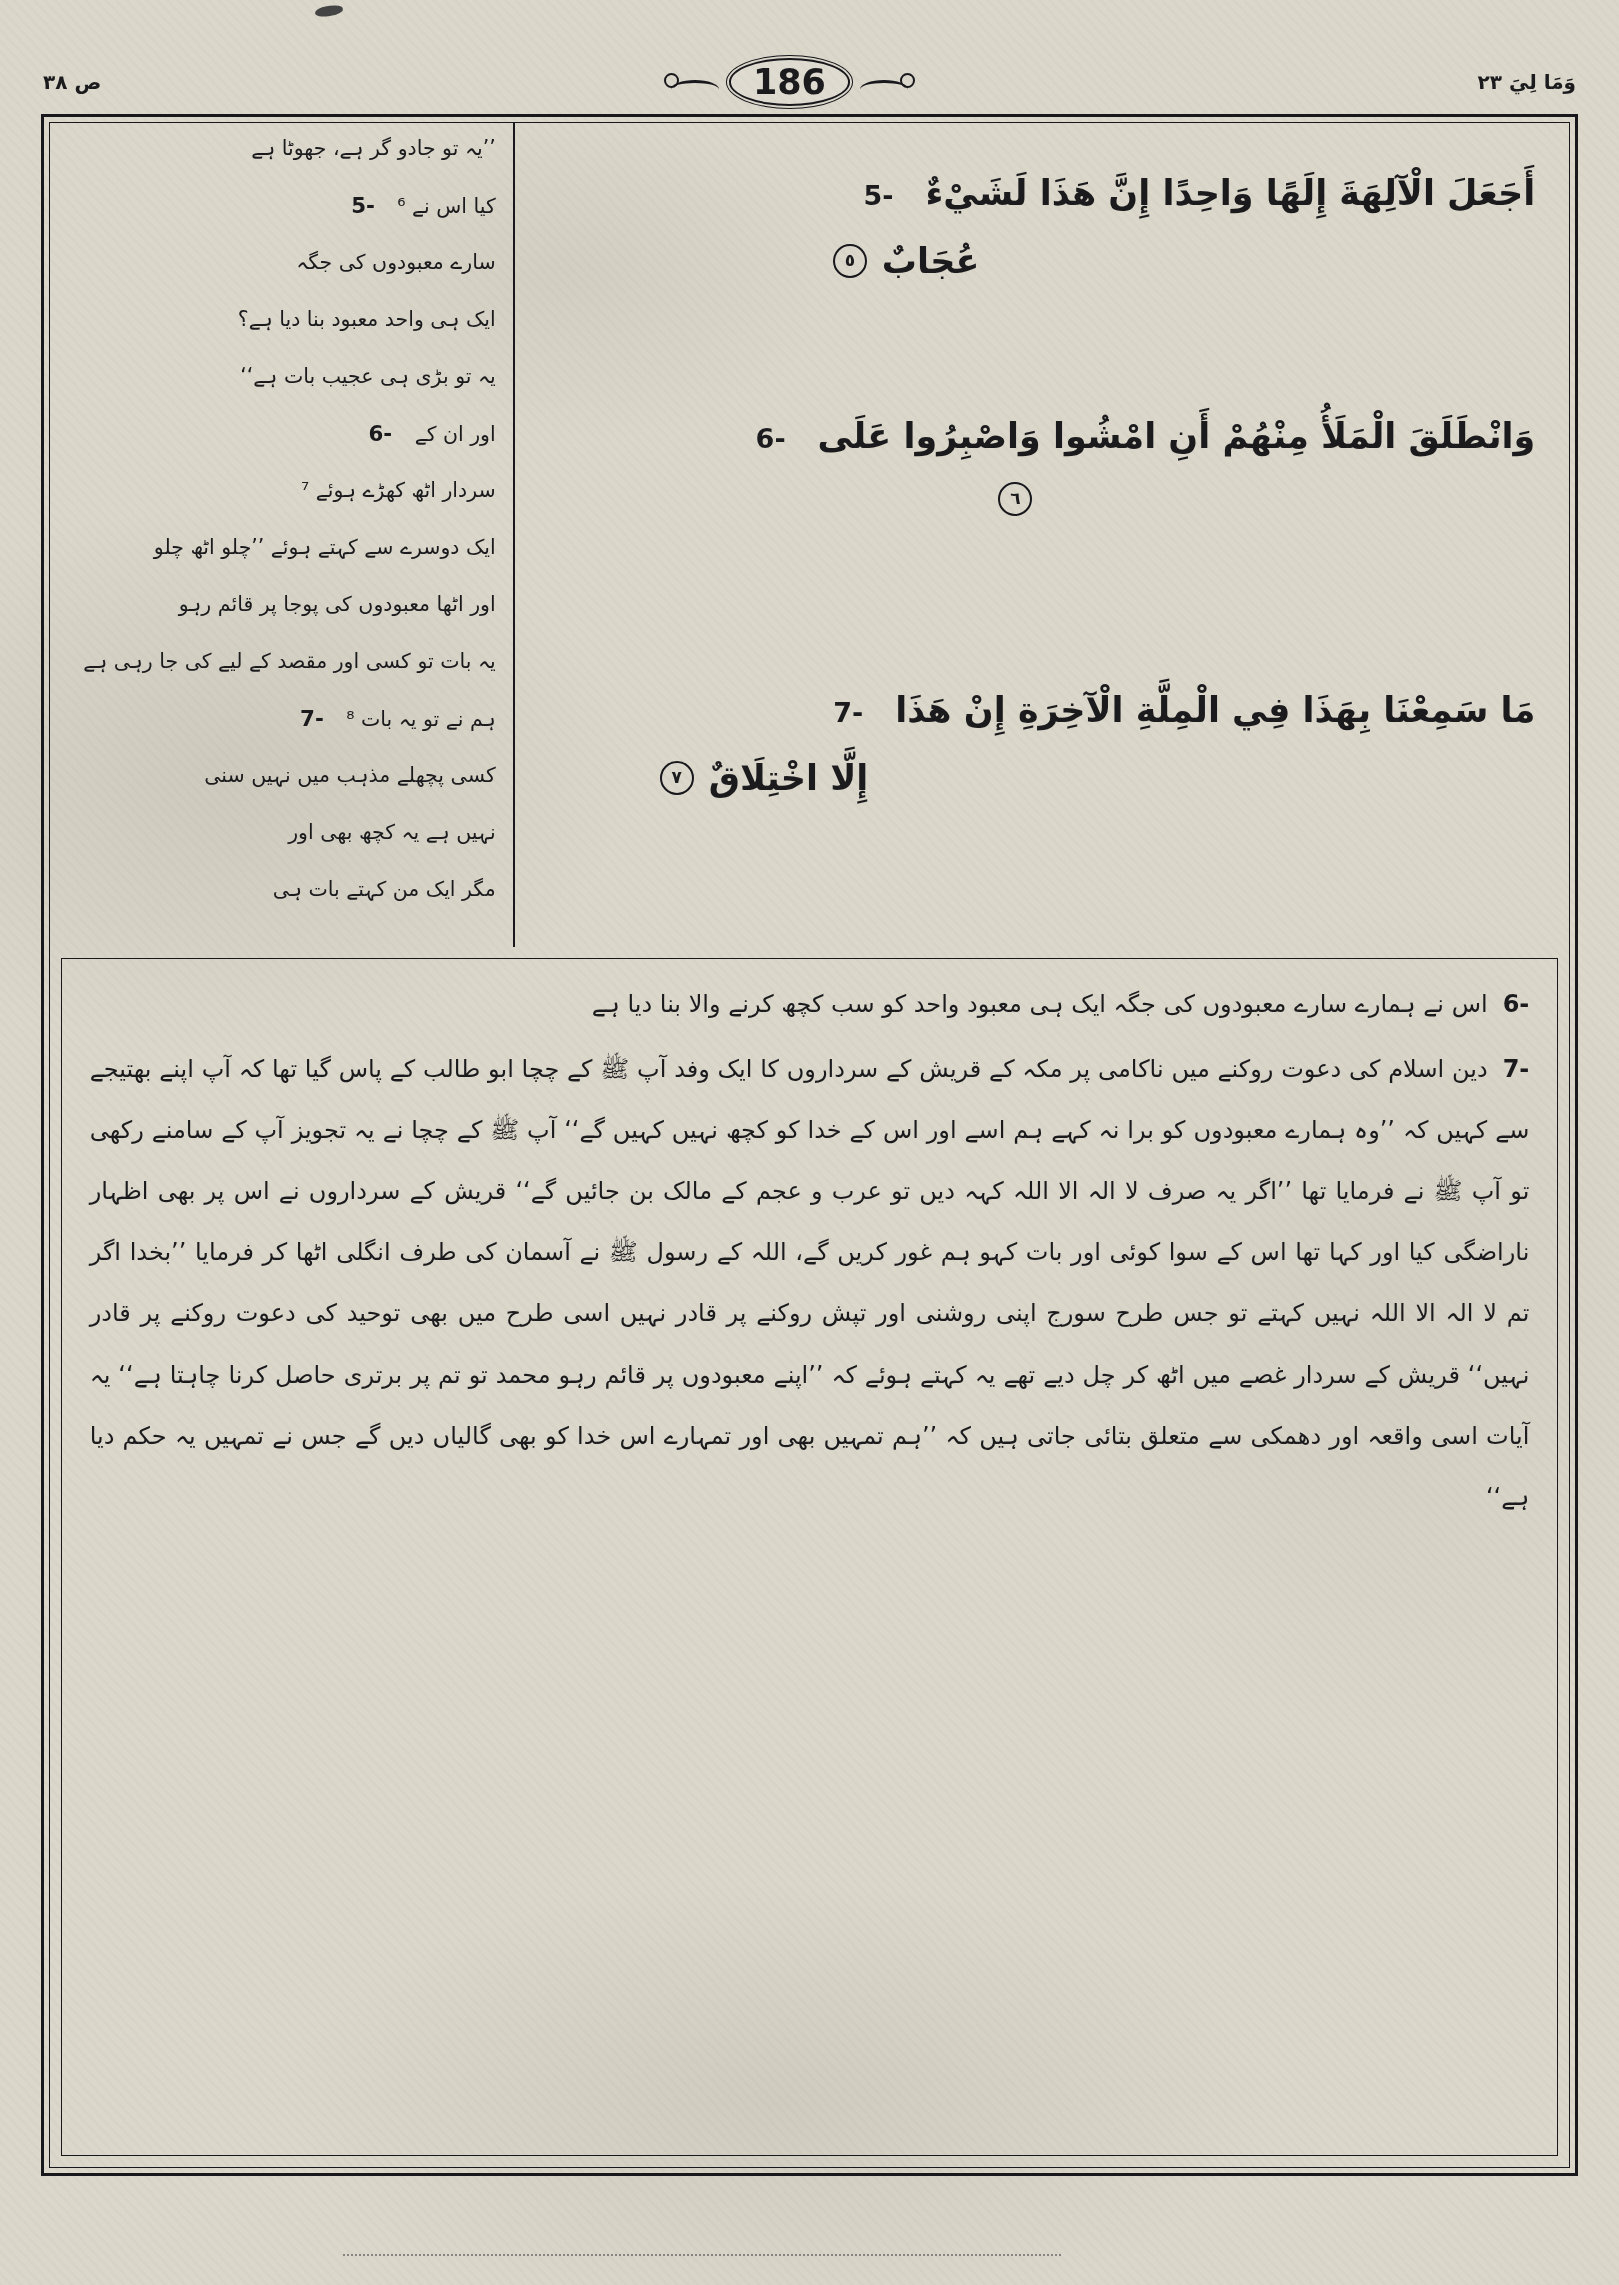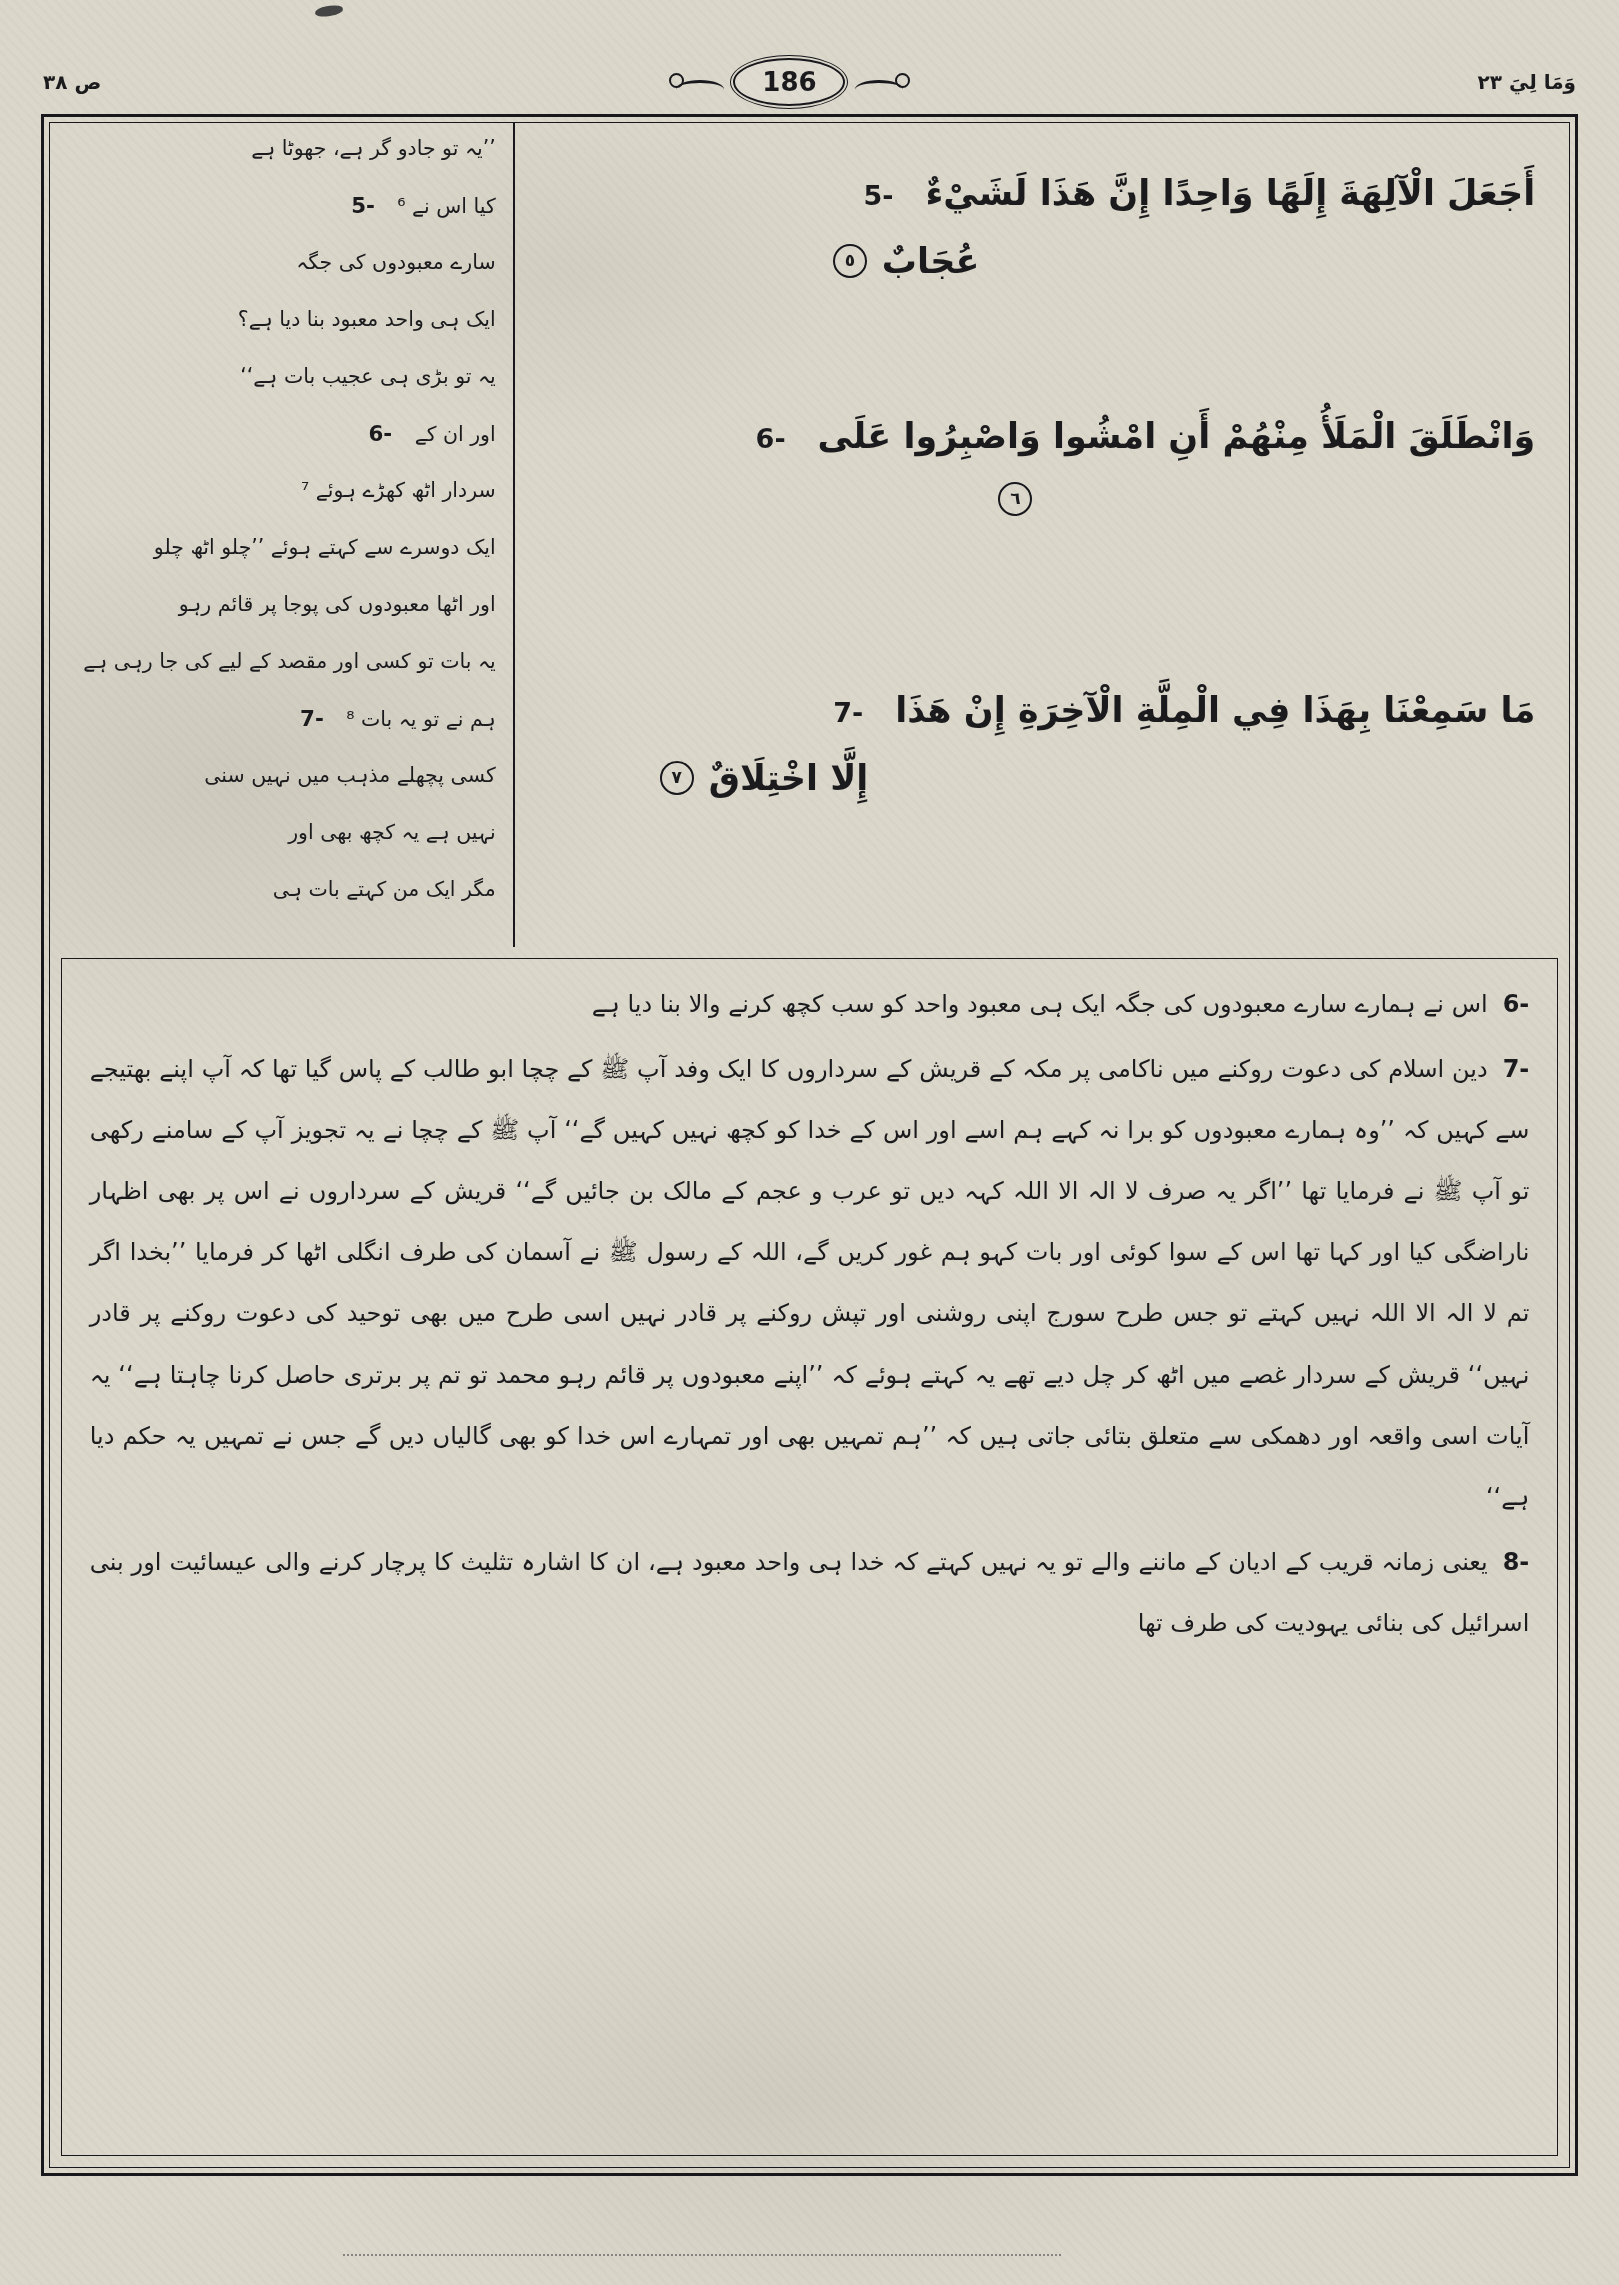--- a/index.html
+++ b/index.html
@@ -40,21 +40,21 @@
   }
   .wing.left::after  { left:-7.5px; }
   .wing.right::after { right:-7.5px; }
   .oval {
     display:flex; align-items:center; justify-content:center;
     min-width:112px; height:48px; padding:0 22.4px;
     border:2.8px solid #17171c; border-radius:50%;
     outline:1.9px solid #17171c; outline-offset:2.8px;
     background:rgba(255,255,255,0.12);
   }
-  .pgnum { font-size:26px; font-weight:bold; direction:ltr; }
+  .pgnum { font-size:35px; font-weight:bold; direction:ltr; }
 
   
   .frame {
     position:absolute; left:41px; top:114px; width:1537px; height:2062px;
     border:3.7px solid #17171c; padding:4.7px;
   }
   .inner {
     width:100%; height:100%;
     border:1.9px solid #17171c;
     display:flex; flex-direction:column;
@@ -238,22 +238,19 @@
 
     </div>
 
     <div class="footnotes">
       <p class="footnote">
         <span class="fnum">6-</span><span class="ftext">اس نے ہمارے سارے معبودوں کی جگہ ایک ہی معبود واحد کو سب کچھ کرنے والا بنا دیا ہے</span>
       </p>
       <p class="footnote">
         <span class="fnum">7-</span><span class="ftext">دین اسلام کی دعوت روکنے میں ناکامی پر مکہ کے قریش کے سرداروں کا ایک وفد آپ ﷺ کے چچا ابو طالب کے پاس گیا تھا کہ آپ اپنے بھتیجے سے کہیں کہ ’’وہ ہمارے معبودوں کو برا نہ کہے ہم اسے اور اس کے خدا کو کچھ نہیں کہیں گے‘‘ آپ ﷺ کے چچا نے یہ تجویز آپ کے سامنے رکھی تو آپ ﷺ نے فرمایا تھا ’’اگر یہ صرف لا الہ الا اللہ کہہ دیں تو عرب و عجم کے مالک بن جائیں گے‘‘ قریش کے سرداروں نے اس پر بھی اظہار ناراضگی کیا اور کہا تھا اس کے سوا کوئی اور بات کہو ہم غور کریں گے، اللہ کے رسول ﷺ نے آسمان کی طرف انگلی اٹھا کر فرمایا ’’بخدا اگر تم لا الہ الا اللہ نہیں کہتے تو جس طرح سورج اپنی روشنی اور تپش روکنے پر قادر نہیں اسی طرح میں بھی توحید کی دعوت روکنے پر قادر نہیں‘‘ قریش کے سردار غصے میں اٹھ کر چل دیے تھے یہ کہتے ہوئے کہ ’’اپنے معبودوں پر قائم رہو محمد تو تم پر برتری حاصل کرنا چاہتا ہے‘‘ یہ آیات اسی واقعہ اور دھمکی سے متعلق بتائی جاتی ہیں کہ ’’ہم تمہیں بھی اور تمہارے اس خدا کو بھی گالیاں دیں گے جس نے تمہیں یہ حکم دیا ہے‘‘</span>
       </p>
-      <p class="footnote">
-        <span class="fnum">8-</span><span class="ftext">یعنی زمانہ قریب کے ادیان کے ماننے والے تو یہ نہیں کہتے کہ خدا ہی واحد معبود ہے، ان کا اشارہ تثلیث کا پرچار کرنے والی عیسائیت اور بنی اسرائیل کی بنائی یہودیت کی طرف تھا</span>
-      </p>
     </div>
 
   </div>
 </div>
 
 <div class="artifact-bottom"></div>
 
 
 </body></html>

